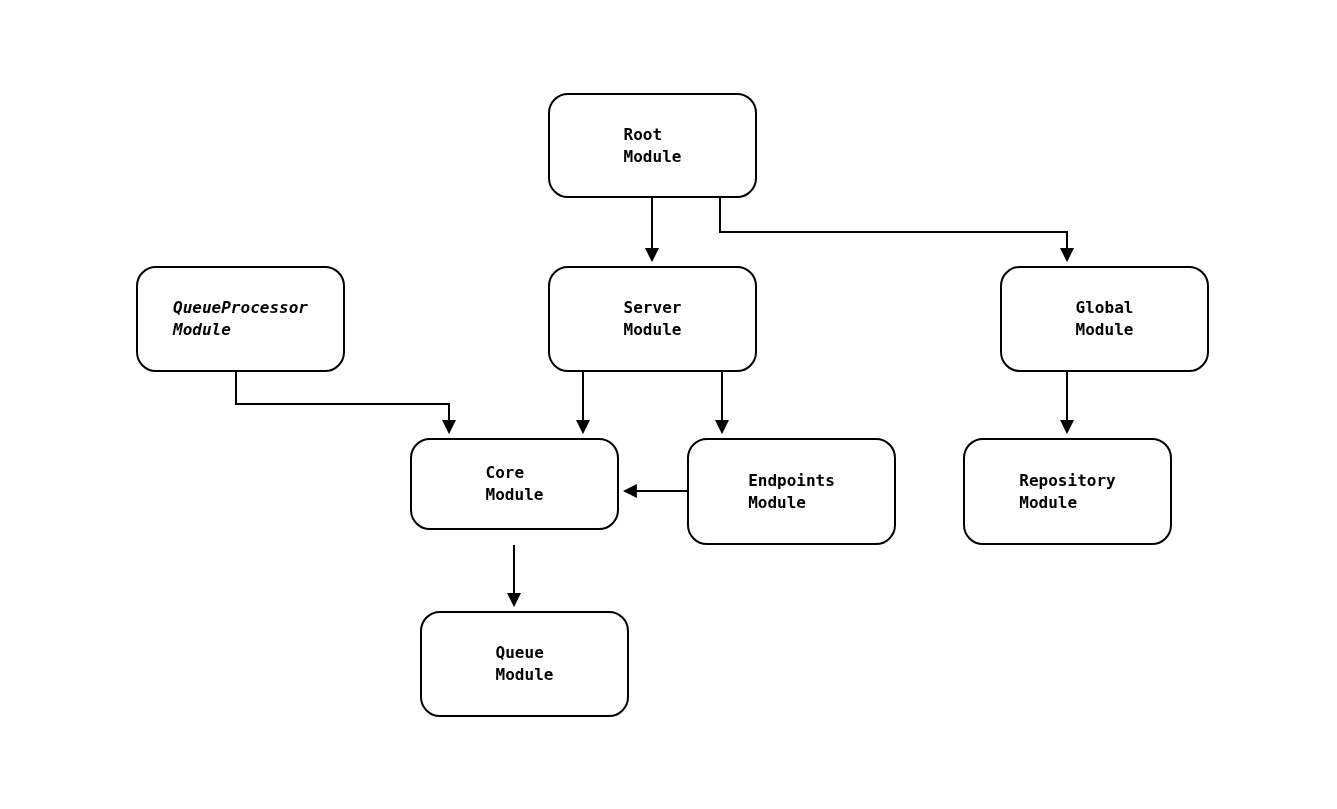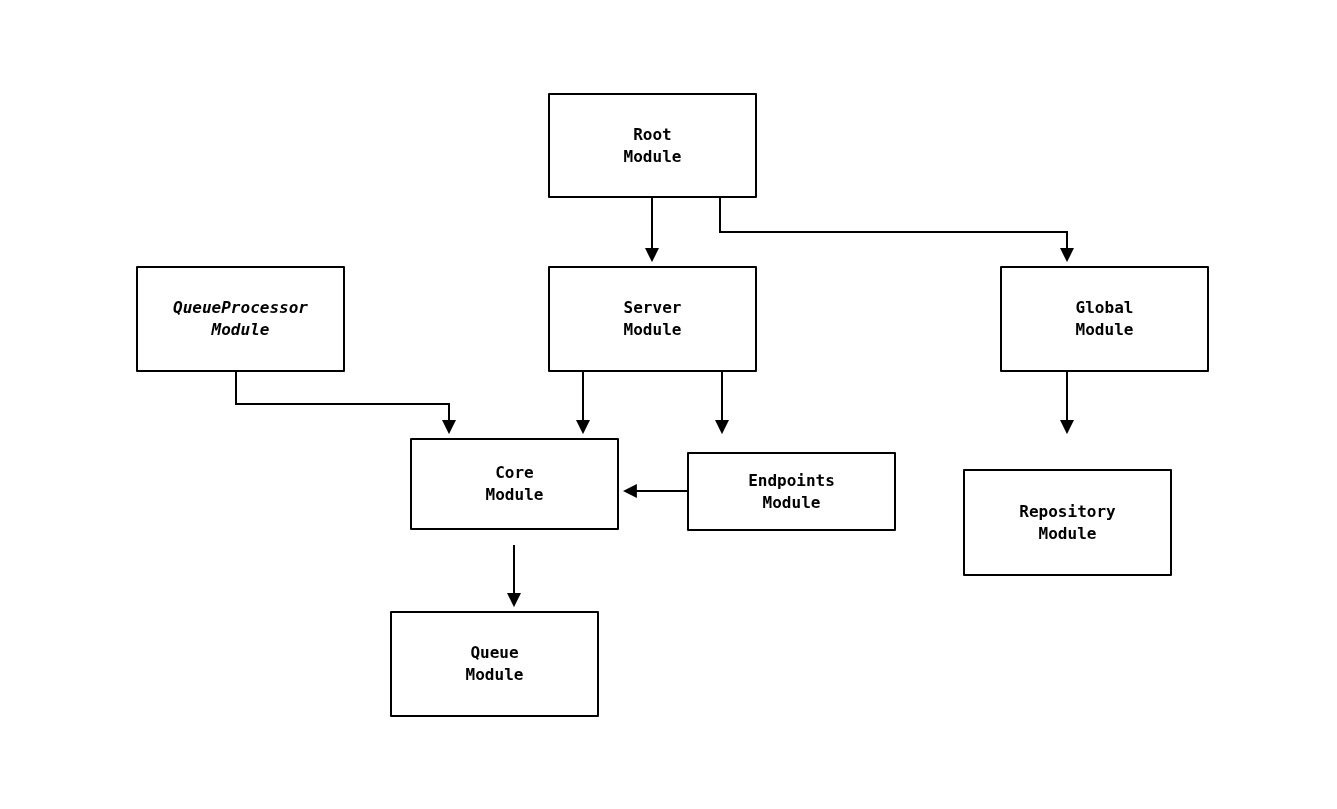--- a/index.html
+++ b/index.html
@@ -33,40 +33,40 @@
     fill: none;
     stroke: #000000;
     stroke-width: 2px;
   }
   .node {
     position: absolute;
     box-sizing: border-box;
     width: 209px;
     height: 106px;
     border: 2px solid #000000;
-    border-radius: 1px;
+    border-radius: 20px;
     background: #ffffff;
     display: flex;
     align-items: center;
     justify-content: center;
-    text-align: center;
+    text-align: left;
     font-weight: bold;
     font-size: 16px;
     line-height: 22px;
     color: #000000;
     white-space: pre-line;
   }
   #node-root          { left: 548px; top: 93px;  height: 105px; }
   #node-queueprocessor{ left: 136px; top: 266px; font-style: italic; }
   #node-server        { left: 548px; top: 266px; }
   #node-global        { left: 1000px; top: 266px; }
   #node-core          { left: 410px; top: 438px; height: 92px; }
-  #node-endpoints     { left: 687px; top: 452px; height: 79px; }
-  #node-repository    { left: 963px; top: 438px; height: 107px; margin-top: 31px; }
-  #node-queue         { left: 390px; top: 611px; }
+  #node-endpoints     { left: 687px; top: 438px; height: 107px; }
+  #node-repository    { left: 963px; top: 438px; height: 107px; }
+  #node-queue         { left: 420px; top: 611px; }
 </style>
 </head>
 <body>
 
 <div class="diagram-canvas">
 
   <svg class="edges-layer" viewBox="0 0 1337 809" xmlns="http://www.w3.org/2000/svg">
     <defs>
       <marker id="arrowhead" viewBox="0 0 10 10" refX="8.5" refY="5" markerWidth="7" markerHeight="7" orient="auto-start-reverse">
         <path d="M0,0 L10,5 L0,10 z" fill="#000000"></path>

